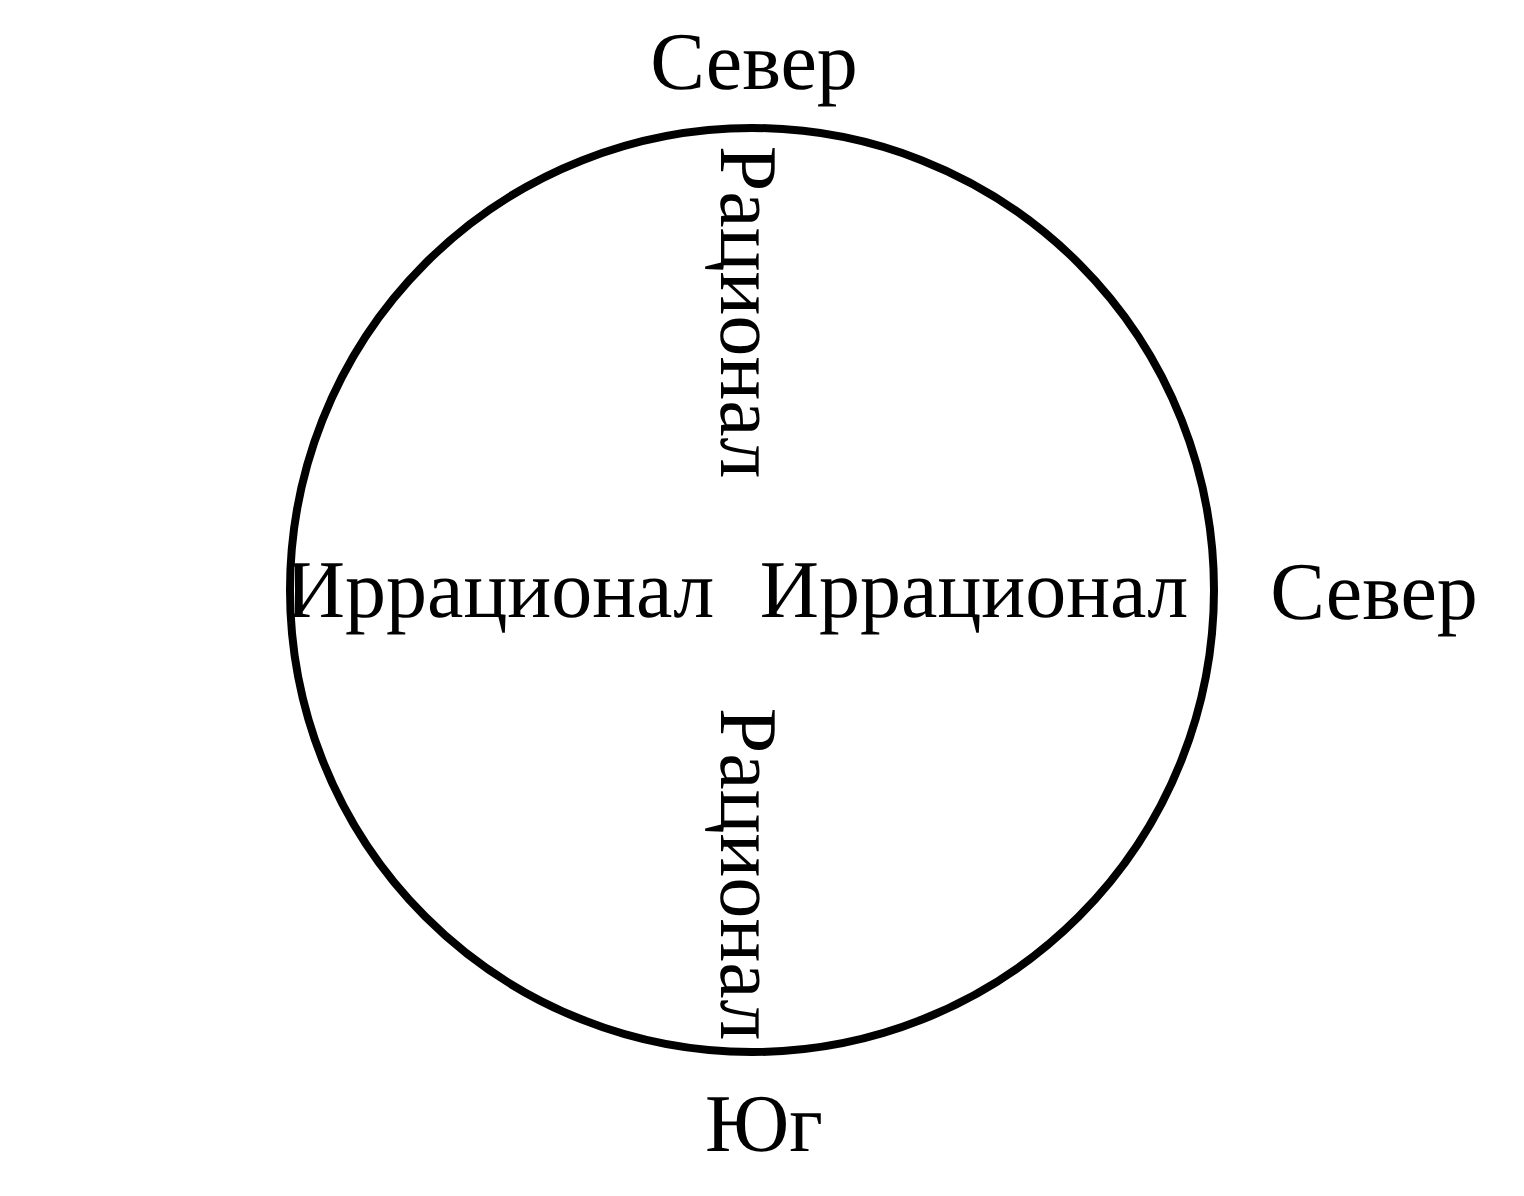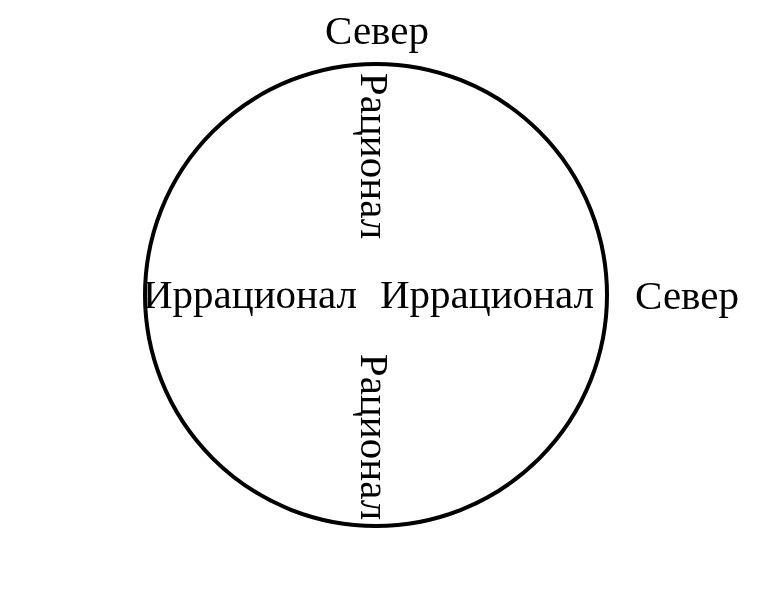--- a/index.html
+++ b/index.html
@@ -49,20 +49,21 @@
 </style>
 </head>
 <body>
 
 <div class="stage">
 
   <div class="compass-circle"></div>
 
   <div class="lbl lbl-north">Север</div>
 
+  <div class="lbl lbl-south">Юг</div>
 
 
   <div class="lbl lbl-east">Север</div>
 
   <div class="lbl lbl-vert lbl-rat-top">Рационал</div>
 
   <div class="lbl lbl-vert lbl-rat-bottom">Рационал</div>
 
   <div class="lbl lbl-irr-left">Иррационал</div>
 

